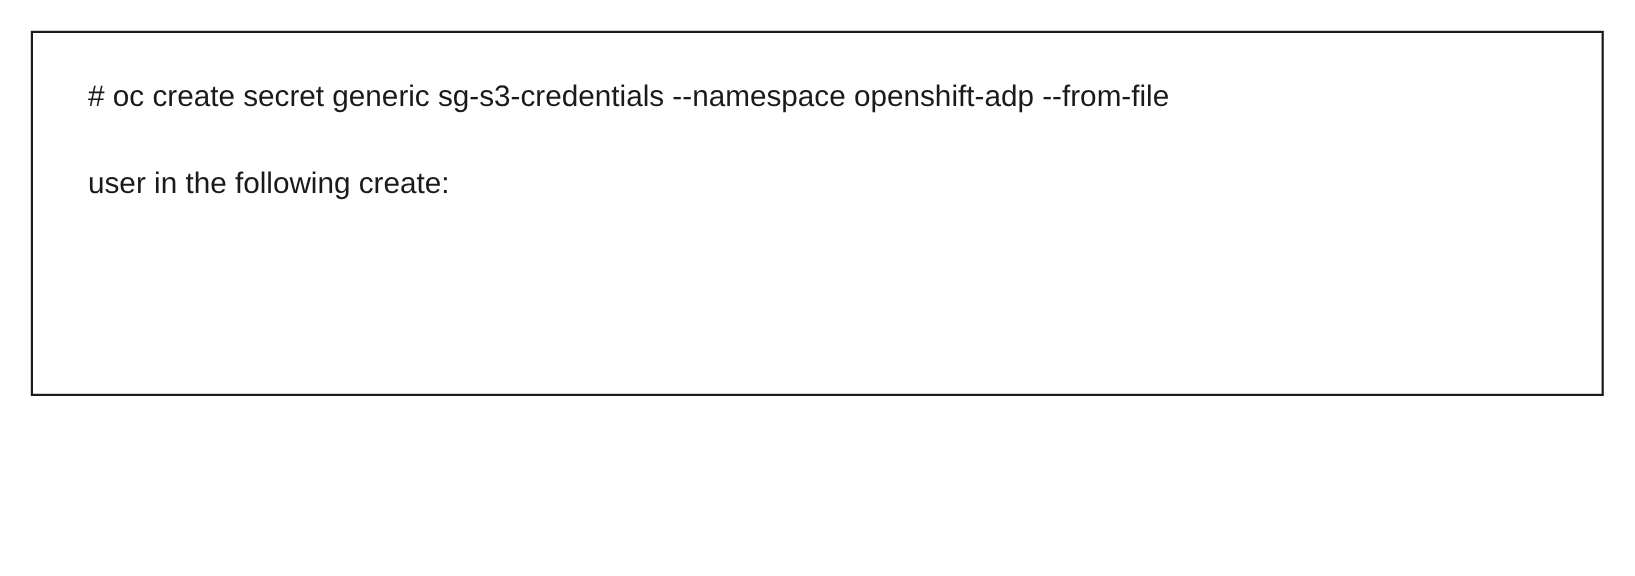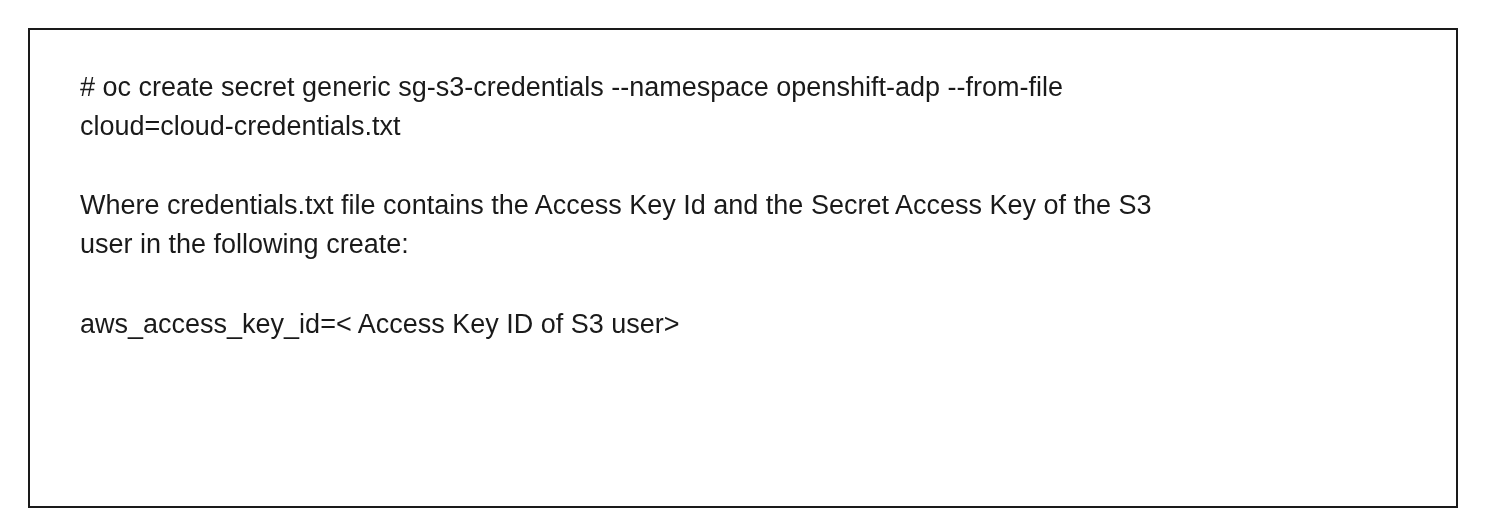--- a/index.html
+++ b/index.html
@@ -10,21 +10,21 @@
     body {
       font-family: -apple-system, BlinkMacSystemFont, "Segoe UI", "Aptos", Helvetica, Arial, sans-serif;
       background: #ffffff;
       width: 1486px;
       height: 524px;
       padding: 28px;
     }
     .code-box {
       border: 2px solid #1a1a1a;
       padding: 38px 50px 44px 50px;
-      height: 480px;
+      height: 332px;
     }
     .line {
       font-size: 27px;
       line-height: 1.45;
       color: #1a1a1a;
       white-space: pre-wrap;
       word-wrap: break-word;
     }
     .blank-line {
       height: 40px;
@@ -39,19 +39,16 @@
       margin-left: 1px;
       position: relative;
       top: 2px;
     }
   </style>
 </head>
 <body>
 
 <div class="code-box">
   <div class="line"># oc create secret generic sg-s3-credentials --namespace openshift-adp --from-file</div>
-  <div class="line">cloud=cloud-credentials.txt</div>
   <div class="blank-line"></div>
-  <div class="line">Where credentials.txt file contains the Access Key Id and the Secret Access Key of the S3</div>
   <div class="line">user in the following create:</div>
   <div class="blank-line"></div>
-  <div class="line">aws_access_key_id=&lt; Access Key ID of S3 user&gt;</div>
 </div>
 
 </body></html>

